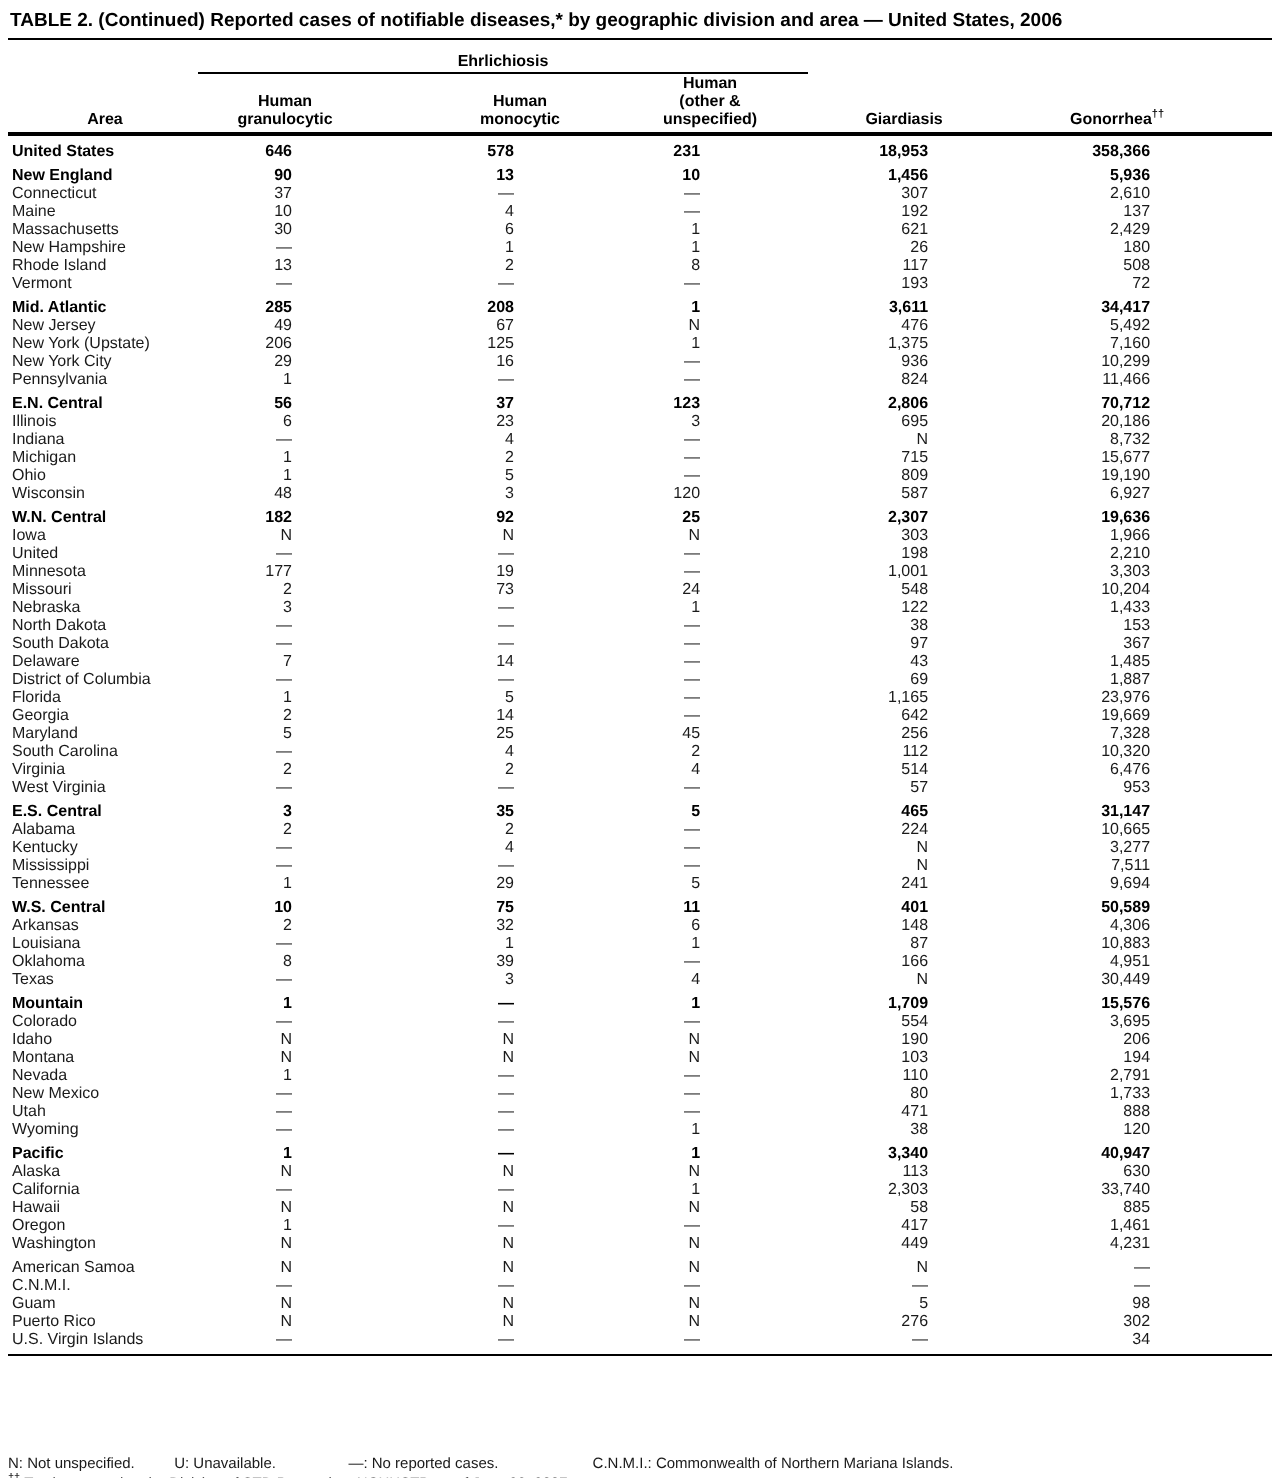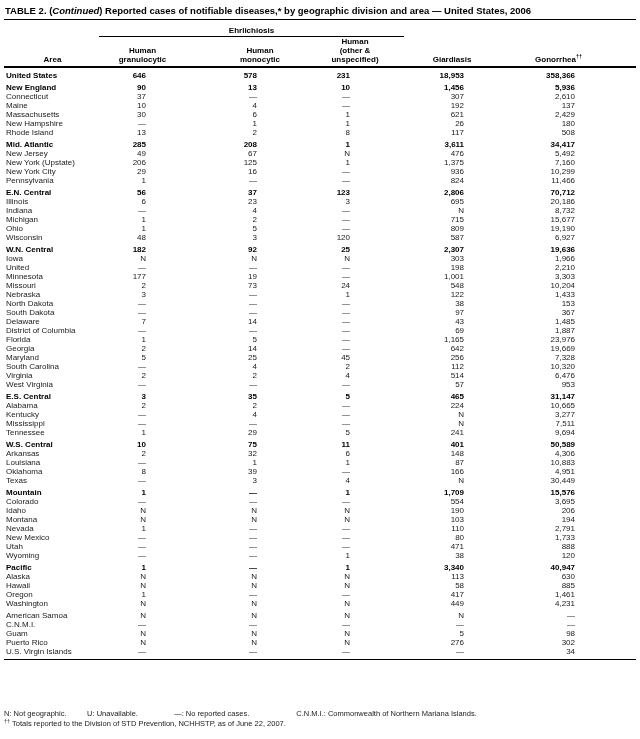--- a/index.html
+++ b/index.html
@@ -9,21 +9,21 @@
     color:#1a1a1a;
     -webkit-font-smoothing:antialiased;
   }
   .page{padding:2px 4px 0 4px;}
   .title{
     font-size:9.5px;font-weight:bold;line-height:12px;
     padding:3px 0 2px 1px;
     border-bottom:1.5px solid #000;
     color:#000;white-space:nowrap;
   }
-  .title .it{font-style:italic;}
+  .title .it{}
   table{
     border-collapse:collapse;table-layout:fixed;width:632px;
   }
   col.w-area{width:95px;}
   col.w-c1{width:105px;}
   col.w-c2{width:120px;}
   col.w-c3{width:80px;}
   col.w-c4{width:105px;}
   col.w-c5{width:127px;}
   th,td{padding:0;font-size:8px;line-height:9px;vertical-align:bottom;color:#1a1a1a;}
@@ -161,20 +161,28 @@
           <td class="num c5">180</td>
         </tr>
         <tr class="">
           <td class="area">Rhode Island</td>
           <td class="num c1">13</td>
           <td class="num c2">2</td>
           <td class="num c3">8</td>
           <td class="num c4">117</td>
           <td class="num c5">508</td>
         </tr>
+        <tr class="">
+          <td class="area">Vermont</td>
+          <td class="num c1">—</td>
+          <td class="num c2">—</td>
+          <td class="num c3">—</td>
+          <td class="num c4">193</td>
+          <td class="num c5">72</td>
+        </tr>
         <tr class="gap bold">
           <td class="area">Mid. Atlantic</td>
           <td class="num c1">285</td>
           <td class="num c2">208</td>
           <td class="num c3">1</td>
           <td class="num c4">3,611</td>
           <td class="num c5">34,417</td>
         </tr>
         <tr class="">
           <td class="area">New Jersey</td>
@@ -538,20 +546,28 @@
         </tr>
         <tr class="">
           <td class="area">Alaska</td>
           <td class="num c1">N</td>
           <td class="num c2">N</td>
           <td class="num c3">N</td>
           <td class="num c4">113</td>
           <td class="num c5">630</td>
         </tr>
         <tr class="">
+          <td class="area">California</td>
+          <td class="num c1">—</td>
+          <td class="num c2">—</td>
+          <td class="num c3">1</td>
+          <td class="num c4">2,303</td>
+          <td class="num c5">33,740</td>
+        </tr>
+        <tr class="">
           <td class="area">Hawaii</td>
           <td class="num c1">N</td>
           <td class="num c2">N</td>
           <td class="num c3">N</td>
           <td class="num c4">58</td>
           <td class="num c5">885</td>
         </tr>
         <tr class="">
           <td class="area">Oregon</td>
           <td class="num c1">1</td>
@@ -606,21 +622,21 @@
           <td class="num c2">—</td>
           <td class="num c3">—</td>
           <td class="num c4">—</td>
           <td class="num c5">34</td>
         </tr>
       </tbody>
   </table>
 
   <div class="footnotes">
     <div class="fn-legend">
-      <span class="fn1">N: Not geographic.</span>
+      <span class="fn1">N: Not unspecified.</span>
       <span class="fn2">U: Unavailable.</span>
       <span class="fn3">—: No reported cases.</span>
       <span class="fn4">C.N.M.I.: Commonwealth of Northern Mariana Islands.</span>
     </div>
     <div class="fn-dagger">
       <sup>††</sup>
       <span>Totals reported to the Division of STD Prevention, NCHHSTP, as of June 22, 2007.</span>
     </div>
   </div>
 

